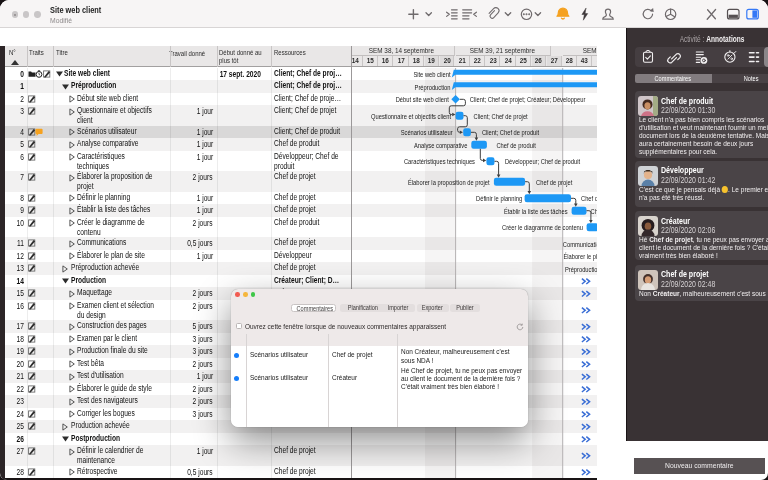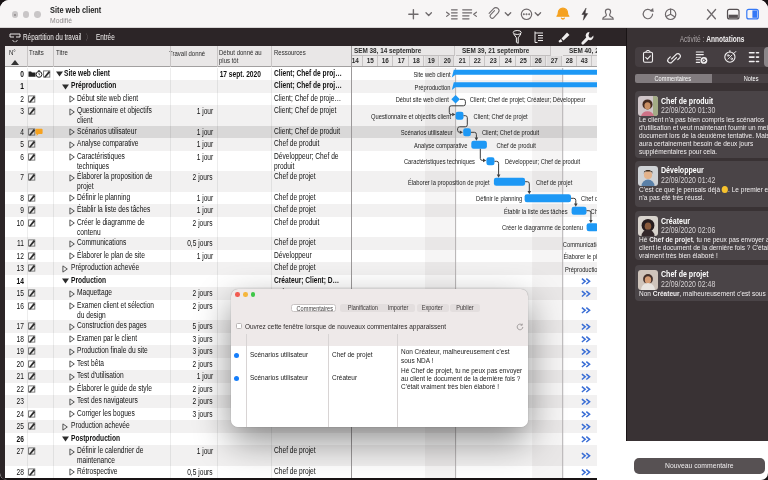--- a/index.html
+++ b/index.html
@@ -10,21 +10,21 @@
 #wt2{position:absolute;left:50px;top:15.5px;font-size:8px;color:#8e8a8b;transform:scaleX(.85);transform-origin:0 50%}
 .ic{position:absolute;top:0}
 #fbar{position:absolute;left:0;top:27.5px;width:768px;height:18.8px;background:#2c2527}
 #crumb{position:absolute;left:23px;top:4.6px;font-size:8.5px;color:#f2f0f0;transform:scaleX(.75);transform-origin:0 50%;white-space:nowrap}
 #crumb .sep{color:#8d8789;padding:0 3px}
 #thead{position:absolute;left:0;top:46.3px;width:351px;height:21.2px;background:#e9e7e7;border-bottom:1px solid #a2a0a0;font-size:7.5px;color:#2c2c2c}
 #thead .h{position:absolute;top:2.4px;transform:scaleX(.8);transform-origin:0 50%;white-space:nowrap;line-height:8.6px}
 #thead .hr{position:absolute;top:2.4px;transform:scaleX(.8);transform-origin:100% 50%;white-space:nowrap}
 #thead .vline{position:absolute;top:0;height:21.2px;width:1px;background:#c8c5c5}
 #ghead{position:absolute;left:351px;top:46.3px;width:246px;height:21.2px;background:#e9e7e7;border-bottom:1px solid #a2a0a0;overflow:hidden}
-.wk{position:absolute;top:0;height:10.2px;border-bottom:1px solid #c2bfbf;border-right:1px solid #c8c5c5;font-size:7.5px;font-weight:bold;color:#2c2c2c;text-align:left;line-height:10.2px}
+.wk{position:absolute;top:0;height:10.2px;border-bottom:1px solid #c2bfbf;border-right:1px solid #c8c5c5;font-size:7.5px;font-weight:normal;color:#2c2c2c;text-align:center;line-height:10.2px}
 .wk span{display:inline-block;transform:scaleX(.85);transform-origin:50% 50%;white-space:nowrap}
 .day{position:absolute;top:10.2px;height:11px;width:14.3px;font-size:7.5px;font-weight:bold;color:#2c2c2c;text-align:center;line-height:10.5px;border-right:1px solid #c8c5c5}
 .day span{display:inline-block;transform:scaleX(.85);transform-origin:50% 50%}
 #rows{position:absolute;left:0;top:67.5px;width:597px;height:410.5px;background:#fff;overflow:hidden}
 .tr{position:absolute;left:0;width:597px}
 .alt{background:#f2f1f1}
 .sel{background:#d9d8d8}
 .tr .num{position:absolute;left:0;top:0;width:24px;text-align:right;font-size:8.5px;color:#111;transform:scaleX(.78);transform-origin:100% 50%}
 .tr .tt{position:absolute;font-size:8.5px;color:#111;line-height:9.9px;transform:scaleX(.78);transform-origin:0 0;white-space:nowrap}
 .tr .tv{position:absolute;right:384px;top:0;font-size:8.5px;color:#111;transform:scaleX(.78);transform-origin:100% 50%;white-space:nowrap}
@@ -47,21 +47,21 @@
 #ptabs{position:absolute;left:7.5px;top:46.4px;width:155px;height:9px;border-radius:2px;overflow:hidden;font-size:7px;line-height:9.4px;color:#fff;text-align:center}
 #ptabs .t1{position:absolute;left:0;top:0;width:77.5px;height:9px;background:#827c7f}
 #ptabs .t2{position:absolute;left:77.5px;top:0;width:77.5px;height:9px;background:#494245}
 #ptabs span{display:inline-block;transform:scaleX(.8);transform-origin:50% 50%}
 .card{position:absolute;left:7.5px;width:157px;background:#4a4447;border-radius:4px;color:#fff}
 .card .av{position:absolute;left:3.3px;top:4.6px;width:20px;height:20px;border-radius:3px;overflow:hidden}
 .card .nm{position:absolute;left:26.6px;top:4.4px;font-size:9.3px;font-weight:bold;white-space:nowrap;transform:scaleX(.76);transform-origin:0 0}
 .card .dt{position:absolute;left:26.6px;top:13.9px;font-size:8.3px;color:#d6d2d4;white-space:nowrap;transform:scaleX(.84);transform-origin:0 0}
 .card .bd{position:absolute;left:4.8px;font-size:7.4px;line-height:7.9px;color:#f2eff0;white-space:nowrap;transform:scaleX(.88);transform-origin:0 0}
 .emo{display:inline-block;width:7px;height:7px;border-radius:50%;background:#f7c22d;vertical-align:-1px}
-#nbtn{position:absolute;left:7.3px;top:430.8px;width:130.3px;height:16.2px;background:#575153;border-radius:5px;color:#efedee;font-size:8px;text-align:center;line-height:16.2px}
+#nbtn{position:absolute;left:7.3px;top:430.8px;width:130.3px;height:16.2px;background:#575153;border-radius:0;color:#efedee;font-size:8px;text-align:center;line-height:16.2px}
 #nbtn span{display:inline-block;transform:scaleX(.85);transform-origin:50% 50%}
 #mbtn{position:absolute;left:142.5px;top:430.8px;width:23.4px;height:16.2px;background:#575153;border-radius:4px}
 #notif{position:absolute;left:231px;top:288.9px;width:296.7px;height:138.1px;background:#eee9e9;border-radius:7px;box-shadow:0 14px 36px rgba(0,0,0,.45),0 0 1px rgba(0,0,0,.4);overflow:hidden}
 #ntitle{position:absolute;left:0;top:2.6px;width:100%;text-align:center;font-size:7.5px;color:#4c4848}
 #ntitle span{display:inline-block;transform:scaleX(.86);transform-origin:50% 50%}
 .ntl{position:absolute;top:3.3px;width:4.6px;height:4.6px;border-radius:50%}
 #ntabs{position:absolute;left:0;top:15px;width:100%;height:8.2px;font-size:7px;color:#3c3838}
 .ntab{position:absolute;top:0;height:8.2px;line-height:8.2px;background:#e3dede;border-radius:2.5px;text-align:center}
 .ntab span{display:inline-block;transform:scaleX(.8);transform-origin:50% 50%;white-space:nowrap}
 .ntab.on{background:#fff;border:1px solid #c9c4c4;line-height:7.2px}
@@ -103,32 +103,20 @@
 <path d="M651.3 10.8 a4.7 4.7 0 1 0 1.3 3.3" stroke-width="1.15" fill="none"></path>
         <polygon points="649.5,10.9 653.7,12.1 653.1,7.9" fill="#6f6a6c" stroke="none"></polygon>
 <circle cx="670.6" cy="14.3" r="5.2"></circle>
 <path d="M670.6 9.1 v5.2 l4.4 2.7 M670.6 14.3 l-4.6 2.2"></path>
 <path d="M707.6 9.7 l7.8 9 M715.6 9.5 l-3.3 3.8 M710.7 15.2 l-3.5 4" stroke-width="1.3"></path>
 <rect x="727.5" y="9.3" width="11.5" height="9.6" rx="2" stroke="#565052" stroke-width="1.2"></rect>
 <rect x="728.6" y="14.7" width="9.3" height="3.2" fill="#565052" stroke="none"></rect>
 <rect x="746.8" y="9.3" width="11.5" height="9.6" rx="2" stroke="#3478f6" stroke-width="1.2"></rect>
 <rect x="752.4" y="10.4" width="4.8" height="7.4" fill="#3478f6" stroke="none"></rect>
 </svg>
-  </div>
-  <div id="fbar">
-    <svg class="abs" style="left:9px;top:4px" width="12" height="11" viewBox="0 0 12 11" fill="none" stroke="#e8e6e6" stroke-width="1">
-<path d="M1 2 h10 M1 2 v3 h4 M11 2 v3 h-4 M3.5 8.5 l2 1.2 M8.5 8.5 l-2 1.2"></path>
-      </svg>
-<svg class="abs" style="left:505px;top:0" width="92" height="18.8" viewBox="0 0 92 18.8" fill="none" stroke="#f0eeee" stroke-width="1">
-<path d="M8.2 4.5 a4 2 0 0 0 8 0 a4 2 0 0 0 -8 0 M8.6 5.8 l2.8 4 v4.5 l1.8 1 v-5.5 l2.8 -4"></path>
-<path d="M30 3.5 v11 h2.5 M30 5 h8 M33 7.5 h5 M33 10 h5 M33 12.5 h5"></path>
-<path d="M56.5 10.5 l5.5 -6 l2.5 2.5 l-6 5.5 Z M56 11 l-2.5 2 l.8 1.5 l3 -.8 Z" fill="#f0eeee" stroke="none"></path>
-<path d="M84.5 4 a3.6 3.6 0 0 0 -3.3 5.5 l-4.5 4.7 a1.5 1.5 0 0 0 2.1 2.1 l4.7 -4.5 a3.6 3.6 0 0 0 4.9 -4.2 l-2.3 2.2 l-2 -.6 l-.6 -2 Z" fill="#f0eeee" stroke="none"></path>
-</svg>
-    <div id="crumb">Répartition du travail <span class="sep">〉</span> Entrée</div>
   </div>
   <div id="thead">
     <div class="h" style="left:9px">N°</div>
     <div class="h" style="left:28.5px">Traits</div>
     <div class="h" style="left:56px">Titre</div>
     <div class="hr" style="right:146px">Travail donné</div>
     <div class="h" style="left:219px">Début donné au<br>plus tôt</div>
     <div class="h" style="left:274px">Ressources</div>
     <svg class="abs" style="left:11px;top:13.5px" width="8" height="5">
         <polygon points="4,0 8,5 0,5" fill="#333"></polygon>

